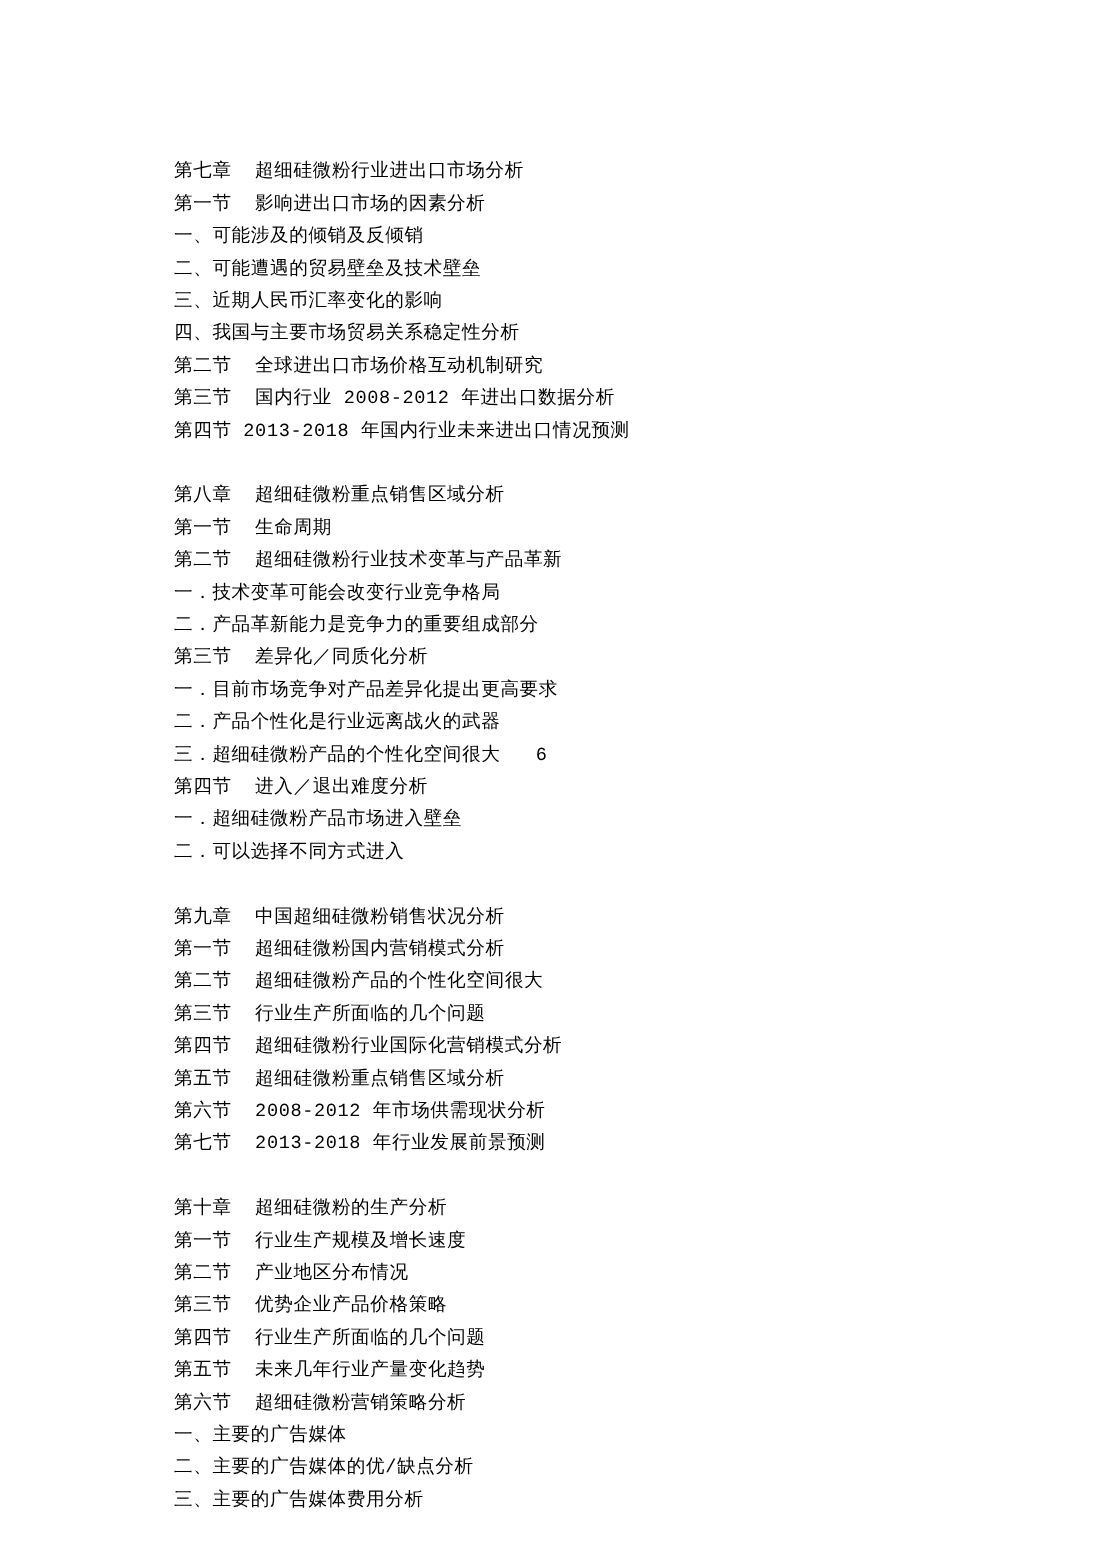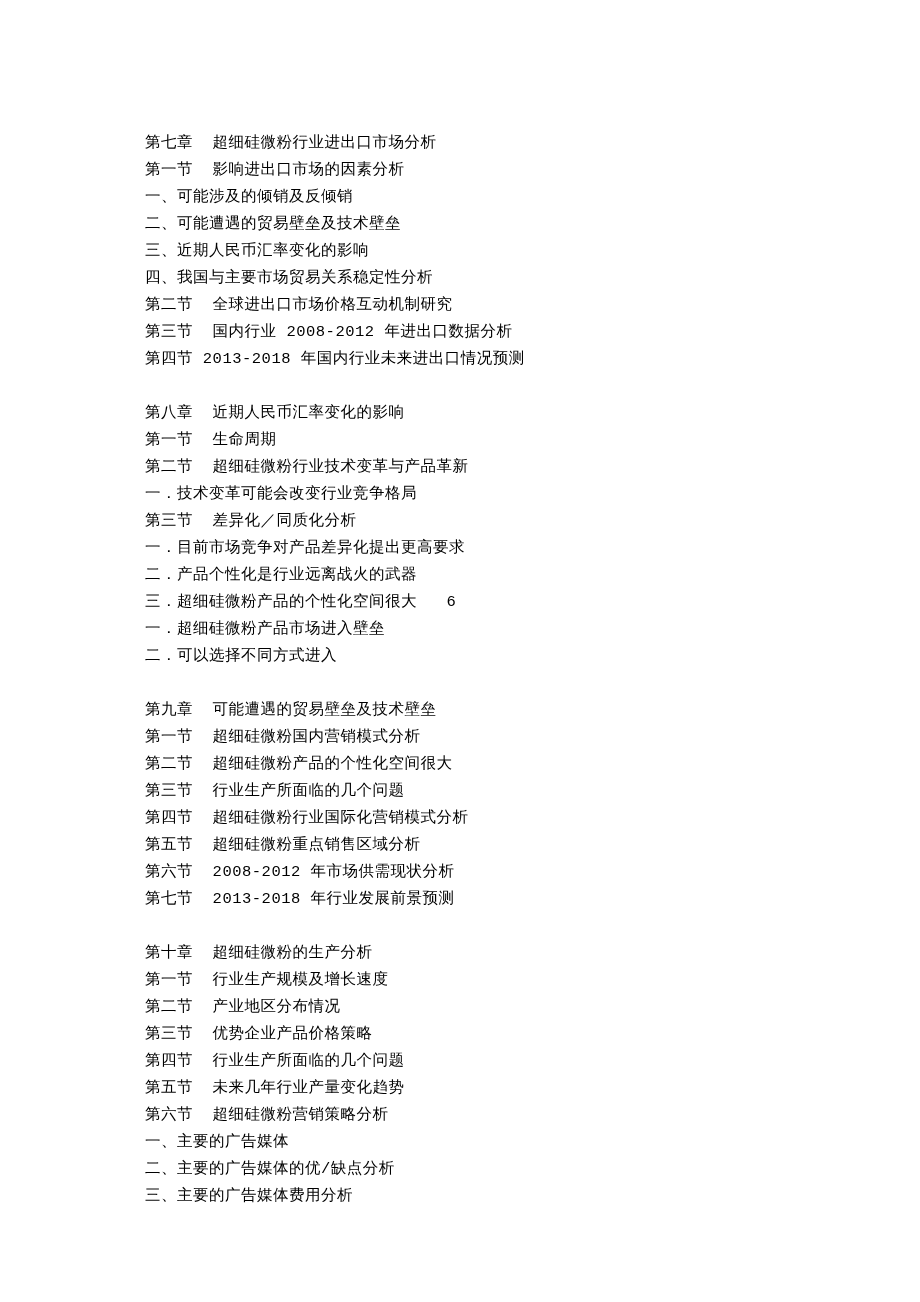--- a/index.html
+++ b/index.html
@@ -34,34 +34,36 @@
   <div class="line">一、可能涉及的倾销及反倾销</div>
   <div class="line">二、可能遭遇的贸易壁垒及技术壁垒</div>
   <div class="line">三、近期人民币汇率变化的影响</div>
   <div class="line">四、我国与主要市场贸易关系稳定性分析</div>
   <div class="line">第二节  全球进出口市场价格互动机制研究</div>
   <div class="line">第三节  国内行业 2008-2012 年进出口数据分析</div>
   <div class="line">第四节 2013-2018 年国内行业未来进出口情况预测</div>
 
   <div class="blank"></div>
 
-  <div class="line">第八章  近期人民币汇率变化的影响</div>
+  <div class="line">第八章  超细硅微粉重点销售区域分析</div>
   <div class="line">第一节  生命周期</div>
   <div class="line">第二节  超细硅微粉行业技术变革与产品革新</div>
   <div class="line">一．技术变革可能会改变行业竞争格局</div>
+  <div class="line">二．产品革新能力是竞争力的重要组成部分</div>
   <div class="line">第三节  差异化／同质化分析</div>
   <div class="line">一．目前市场竞争对产品差异化提出更高要求</div>
   <div class="line">二．产品个性化是行业远离战火的武器</div>
   <div class="line">三．超细硅微粉产品的个性化空间很大   6</div>
+  <div class="line">第四节  进入／退出难度分析</div>
   <div class="line">一．超细硅微粉产品市场进入壁垒</div>
   <div class="line">二．可以选择不同方式进入</div>
 
   <div class="blank"></div>
 
-  <div class="line">第九章  可能遭遇的贸易壁垒及技术壁垒</div>
+  <div class="line">第九章  中国超细硅微粉销售状况分析</div>
   <div class="line">第一节  超细硅微粉国内营销模式分析</div>
   <div class="line">第二节  超细硅微粉产品的个性化空间很大</div>
   <div class="line">第三节  行业生产所面临的几个问题</div>
   <div class="line">第四节  超细硅微粉行业国际化营销模式分析</div>
   <div class="line">第五节  超细硅微粉重点销售区域分析</div>
   <div class="line">第六节  2008-2012 年市场供需现状分析</div>
   <div class="line">第七节  2013-2018 年行业发展前景预测</div>
 
   <div class="blank"></div>
 

